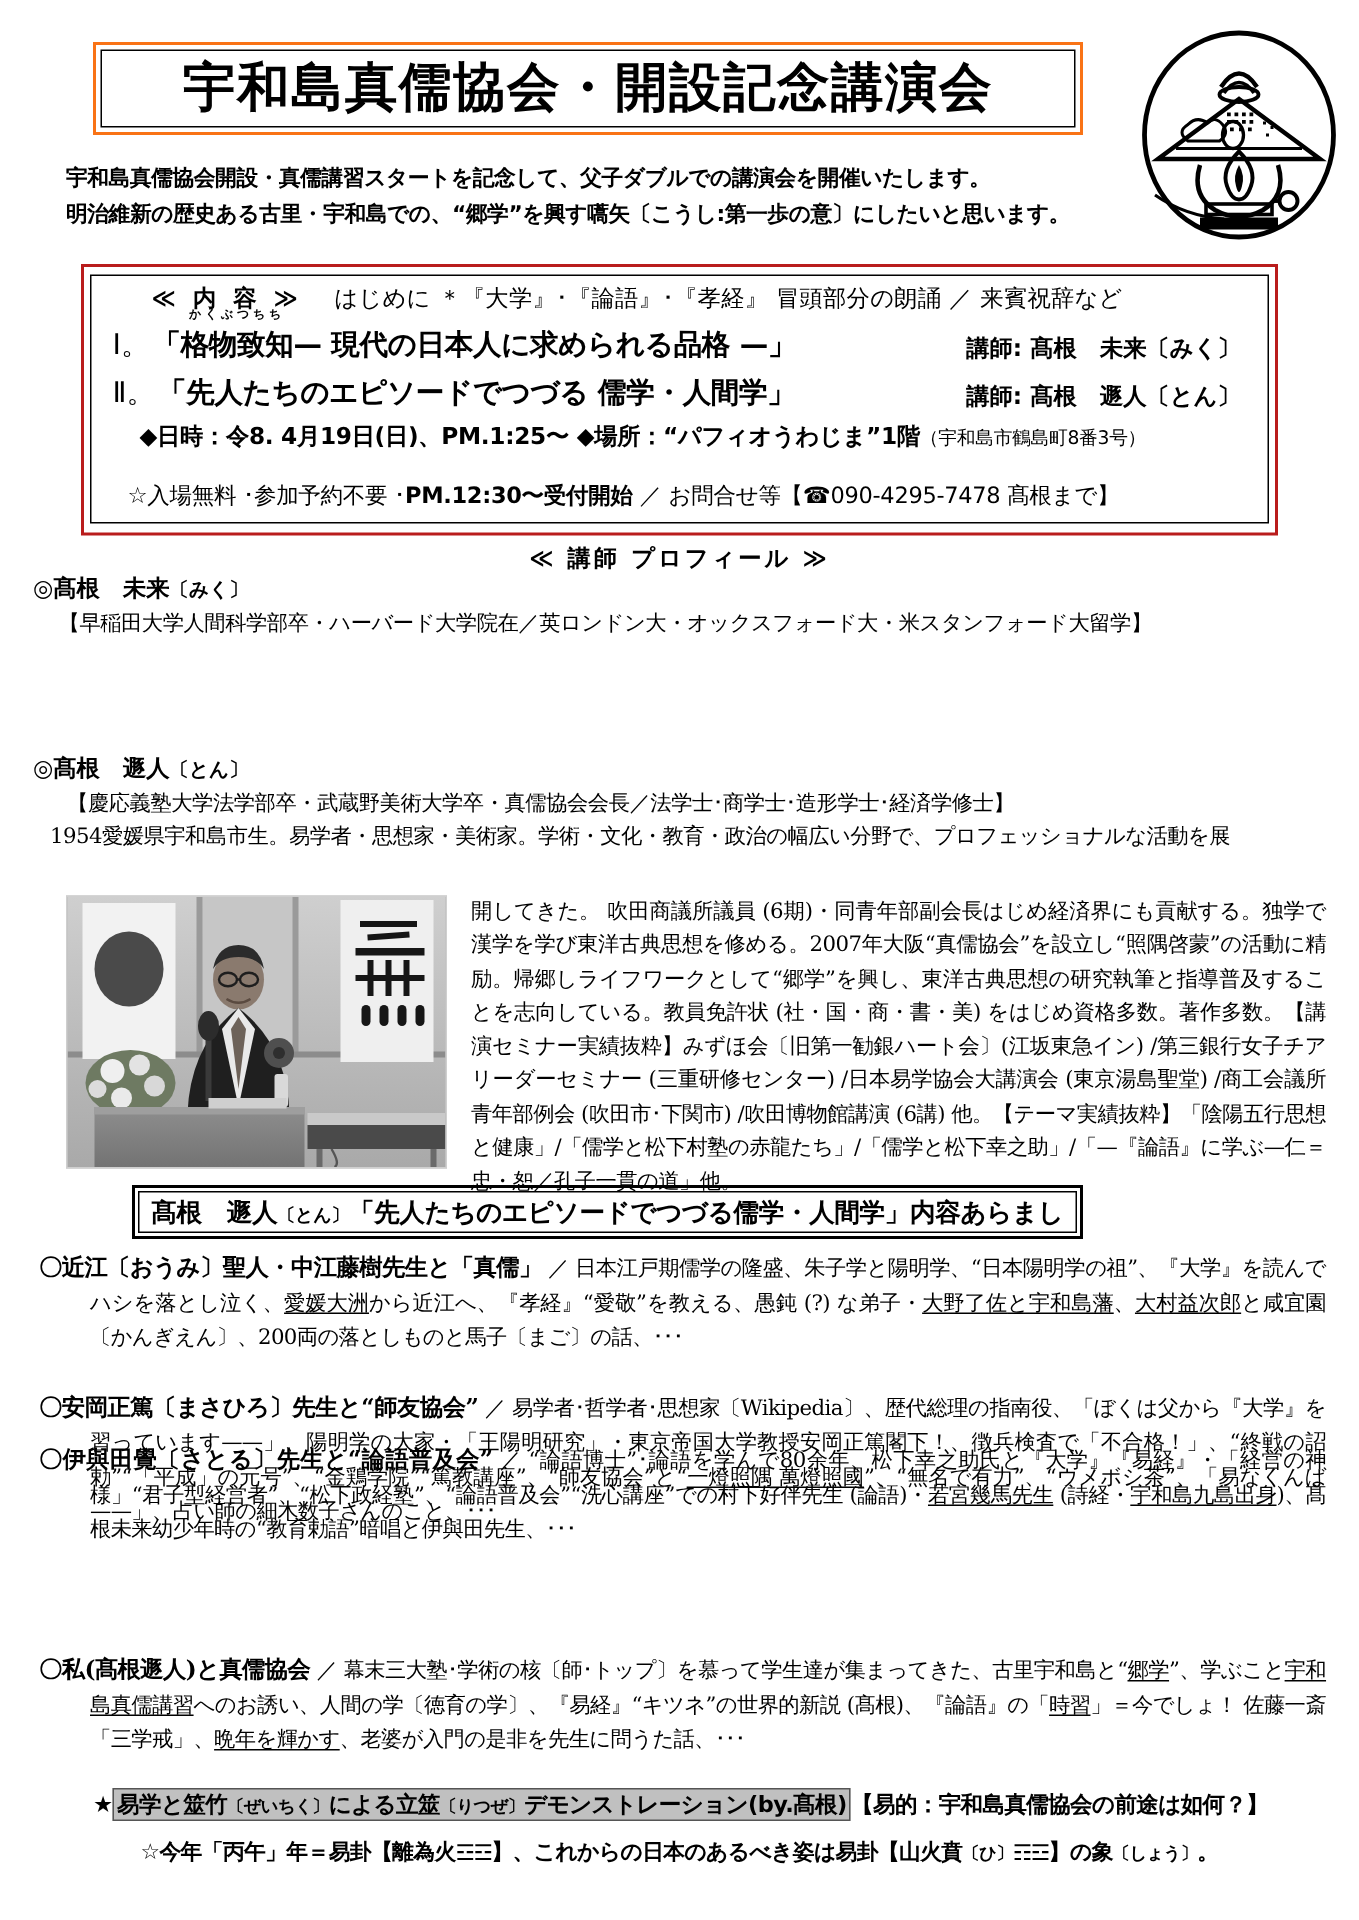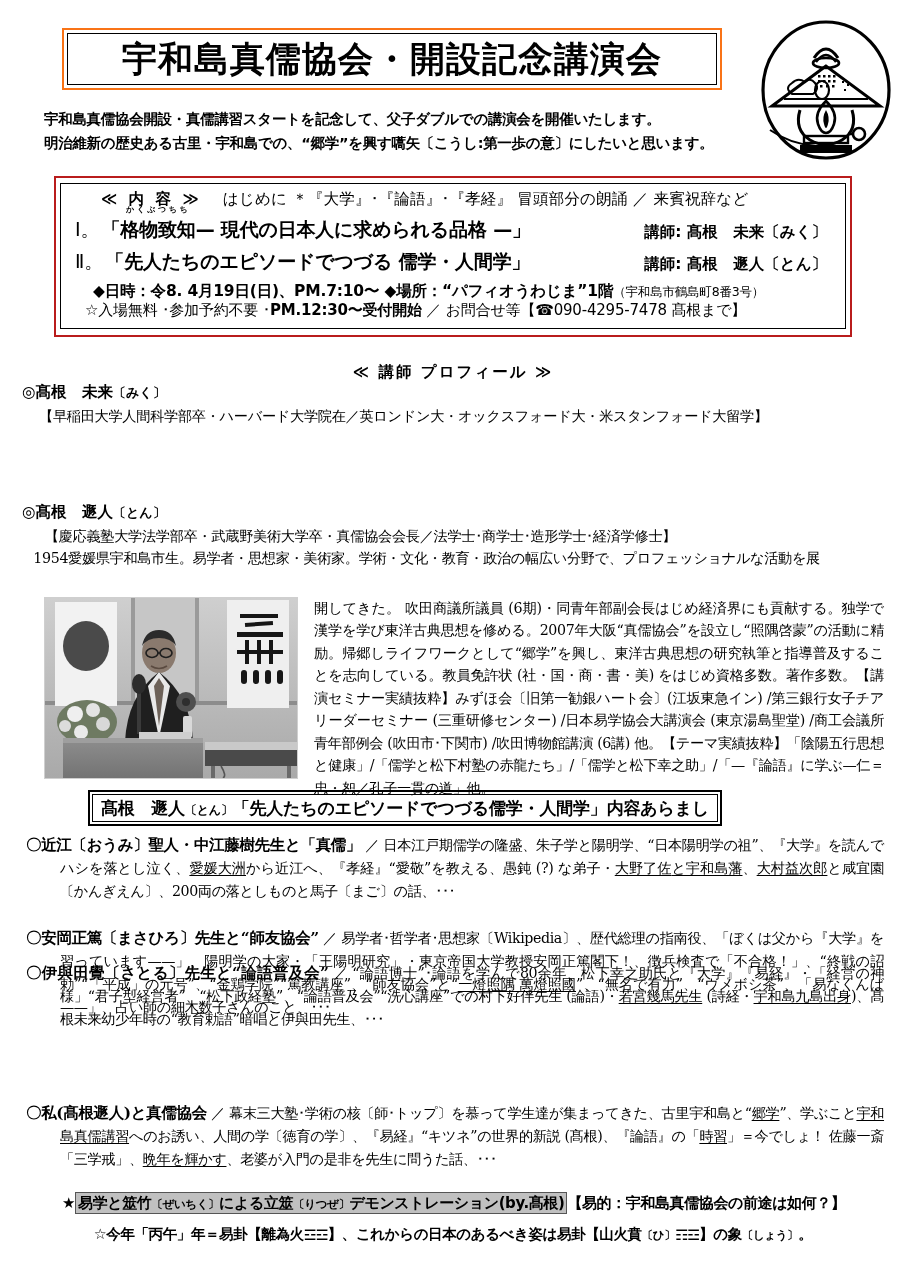--- a/index.html
+++ b/index.html
@@ -143,21 +143,21 @@
   .cb-row-date {
     font-size: 15.5px;
     font-weight: bold;
     margin-top: 9px;
     padding-left: 18px;
     letter-spacing: -0.2px;
   }
   .cb-row-date .addr { font-size: 12.5px; font-weight: normal; }
   .cb-row-free {
     font-size: 15px;
-    margin-top: 4px;
+    margin-top: 24px;
     padding-left: 10px;
     letter-spacing: -0.2px;
   }
   .cb-row-free .bold { font-weight: bold; }
 
   
   .profile-head {
     position: absolute;
     left: 0; right: 0;
     top: 362px;
@@ -376,21 +376,21 @@
         <span class="teacher"><span>講師:</span>&nbsp;<span>髙根　未来〔みく〕</span></span>
       </div>
 
       <div class="cb-item">
         <span class="num">Ⅱ。</span>
         <span class="headline"><span>「</span><span>先人たちのエピソードでつづる 儒学・人間学」</span></span>
         <span class="teacher"><span>講師:</span>&nbsp;<span>髙根　遯人〔とん〕</span></span>
       </div>
 
       <div class="cb-line cb-row-date">
-        <span>◆日時：令8. 4月19日(日)、PM.7:10〜  ◆場所：“パフィオうわじま”1階</span><span class="addr">（宇和島市鶴島町8番3号）</span>
+        <span>◆日時：令8. 4月19日(日)、PM.1:25〜  ◆場所：“パフィオうわじま”1階</span><span class="addr">（宇和島市鶴島町8番3号）</span>
       </div>
 
       <div class="cb-line cb-row-free">
         <span>☆入場無料 ･参加予約不要 ･</span><span class="bold">PM.12:30〜受付開始</span><span> ／  お問合せ等【☎090-4295-7478 髙根まで】</span>
       </div>
 
     </div>
   </div>
 
   <div class="profile-head">≪ 講師 プロフィール ≫</div>

